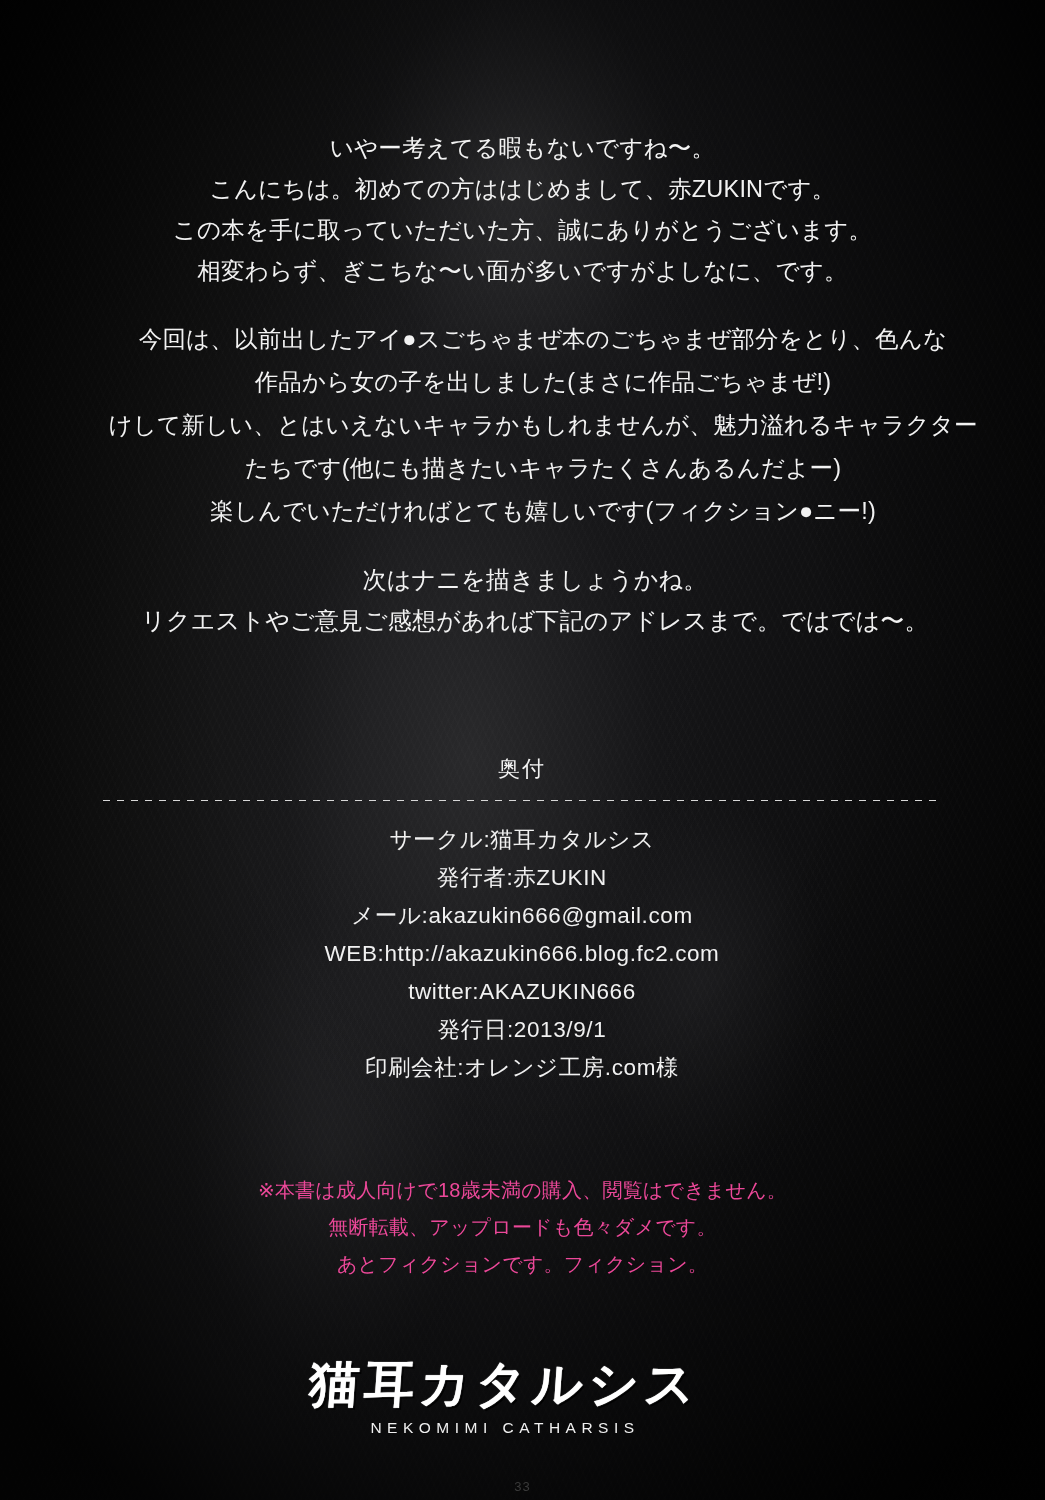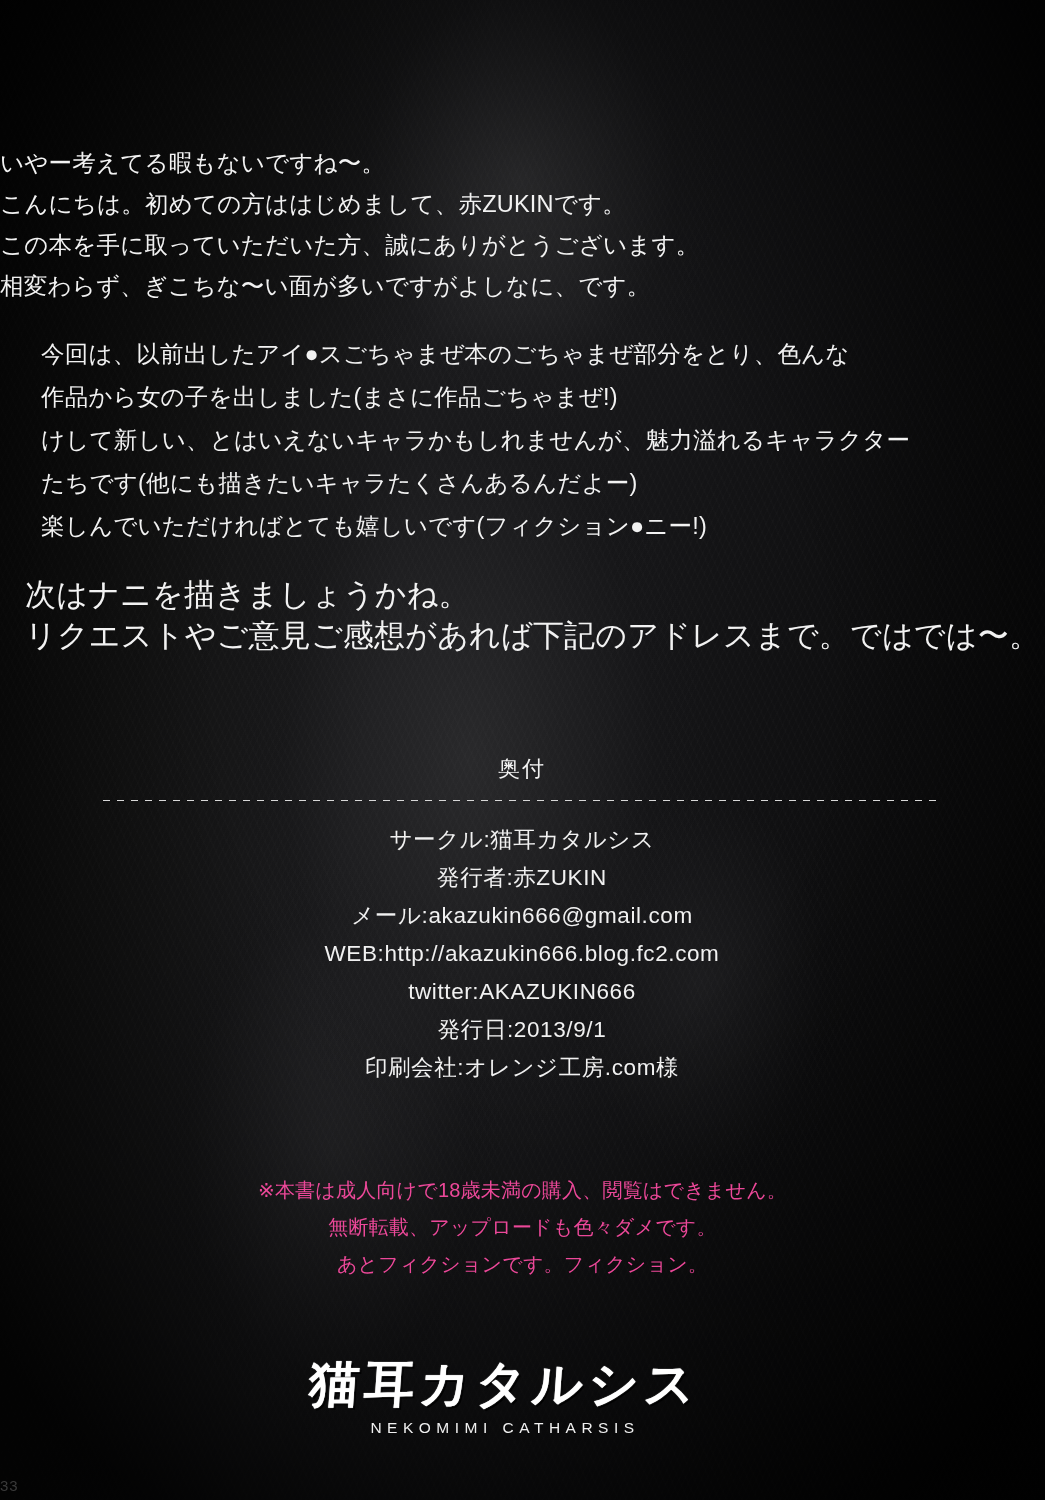--- a/index.html
+++ b/index.html
@@ -46,36 +46,35 @@
     position: absolute;
     inset: 0;
   }
 
   
   .afterword {
     position: absolute;
     left: 0;
     right: 0;
     top: 128px;
-    text-align: left;
-    margin-top: 15px;
+    text-align: center;
   }
   .afterword p {
     margin: 0;
     font-size: 23.5px;
     line-height: 41px;
     letter-spacing: 0.2px;
     font-weight: 400;
     color: #f2f2f2;
     white-space: pre;
   }
   .gap-md { height: 26px; }
 
   .block2 p { font-size: 23.5px; line-height: 43px; padding-left: 41px; }
-  .block3 p { font-size: 31px; line-height: 41px; padding-left: 25px; }
+  .block3 p { font-size: 24px; line-height: 41px; padding-left: 25px; }
 
   
   .colophon {
     position: absolute;
     left: 0;
     right: 1px;
     top: 754px;
     text-align: center;
   }
   .colophon-title {
@@ -147,22 +146,22 @@
     letter-spacing: 5.5px;
     color: #f0f0f0;
     font-family: "Liberation Sans", sans-serif;
   }
 
   .page-number {
     position: absolute;
     left: 0;
     right: 0;
     bottom: 6px;
-    text-align: left;
-    font-size: 15px;
+    text-align: center;
+    font-size: 13px;
     color: #3a3a3a;
     letter-spacing: 1px;
   }
 </style>
 </head>
 <body>
 
 <div class="bg"></div>
 <div class="bg-grain"></div>
 <div class="vignette"></div>

